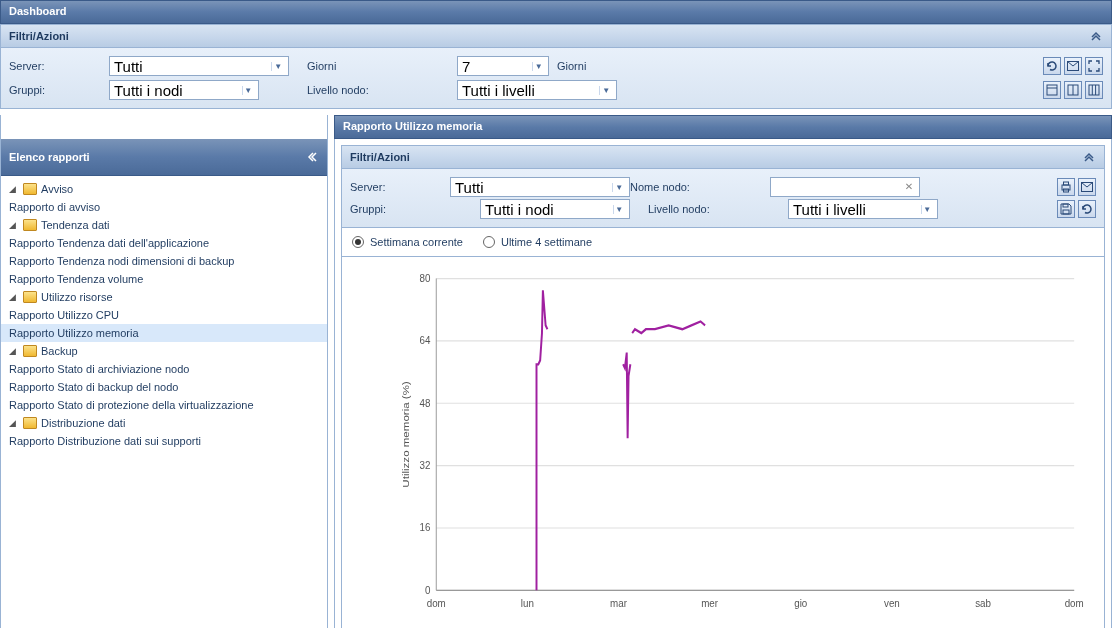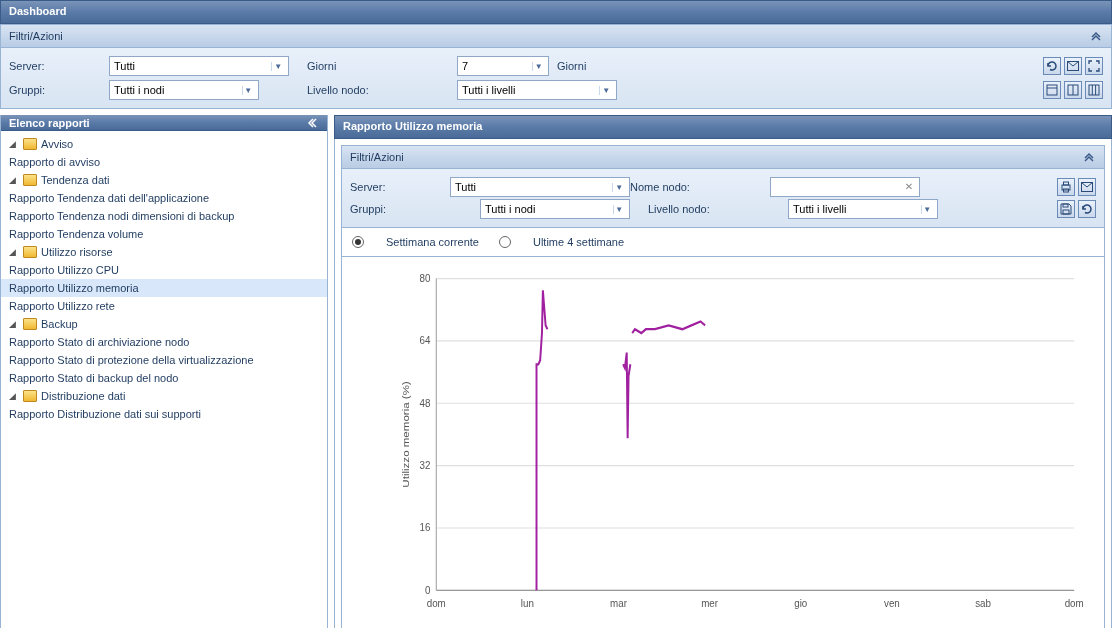--- a/index.html
+++ b/index.html
@@ -1,46 +1,46 @@
 <!DOCTYPE html>
 <html><head>
 <meta charset="utf-8">
 <style>
 * { box-sizing: border-box; margin: 0; padding: 0; }
 body { font-family: Tahoma, Verdana, Arial, sans-serif; font-size: 11px; color: #1e3a5f; background: #fff; width: 1112px; height: 628px; overflow: hidden; }
 .panel-header { background: linear-gradient(to bottom, #7a94b8 0%, #5a7aa8 50%, #4a6a98 100%); color: #fff; font-weight: bold; padding: 4px 8px; border: 1px solid #3a5a88; display: flex; justify-content: space-between; align-items: flex-start; height: 24px; }
-.sub-header { background: linear-gradient(to bottom, #d8e4f2 0%, #c8d8ec 50%, #b8cce4 100%); color: #1e3a5f; font-weight: normal; padding: 4px 8px; border: 1px solid #99b3d4; display: flex; justify-content: space-between; align-items: center; height: 24px; }
+.sub-header { background: linear-gradient(to bottom, #d8e4f2 0%, #c8d8ec 50%, #b8cce4 100%); color: #1e3a5f; font-weight: bold; padding: 4px 8px; border: 1px solid #99b3d4; display: flex; justify-content: space-between; align-items: center; height: 24px; }
 .collapse-icon { width: 14px; height: 14px; cursor: pointer; display: flex; align-items: center; justify-content: center; font-size: 9px; }
 .filter-bar { background: linear-gradient(to bottom, #e8f0fa 0%, #d8e4f2 100%); border: 1px solid #99b3d4; border-top: none; padding: 6px 8px; display: flex; align-items: center; flex-wrap: wrap; }
 .filter-row { display: flex; align-items: center; width: 100%; margin: 2px 0; }
 .filter-label { width: 100px; color: #1e3a5f; }
 .filter-label-2 { width: 140px; color: #1e3a5f; }
 .combo { display: inline-flex; align-items: center; border: 1px solid #8fa8c8; background: #fff; height: 20px; padding: 0 4px; position: relative; }
-.combo input { border: none; outline: none; font-size: 11px; font-family: inherit; width: 100%; background: transparent; }
+.combo input { border: none; outline: none; font-size: 15px; font-family: inherit; width: 100%; background: transparent; }
 .combo .arrow { width: 14px; text-align: center; color: #4a6a98; cursor: pointer; font-size: 8px; border-left: 1px solid #cad8ec; margin-left: 4px; }
 .toolbar-icons { display: flex; gap: 3px; margin-left: auto; }
 .icon-btn { width: 18px; height: 18px; background: linear-gradient(to bottom, #eaf2fc 0%, #cad8ec 100%); border: 1px solid #6a8ab8; display: flex; align-items: center; justify-content: center; cursor: pointer; font-size: 10px; color: #2a4a78; }
 .main-layout { display: flex; height: calc(100% - 80px); }
 .sidebar { width: 328px; border: 1px solid #99b3d4; border-top: none; display: flex; flex-direction: column; }
-.sidebar-header { background: linear-gradient(to bottom, #7a94b8 0%, #5a7aa8 50%, #4a6a98 100%); color: #fff; font-weight: bold; padding: 4px 8px; display: flex; justify-content: space-between; align-items: center; height: 16px; border-bottom: 1px solid #3a5a88; }
+.sidebar-header { background: linear-gradient(to bottom, #7a94b8 0%, #5a7aa8 50%, #4a6a98 100%); color: #fff; font-weight: bold; padding: 4px 8px; display: flex; justify-content: space-between; align-items: center; height: 37px; border-bottom: 1px solid #3a5a88; margin-top: 24px; }
 .tree { flex: 1; overflow: auto; background: #fff; padding: 4px 0; }
 .tree-item { padding: 3px 8px; cursor: pointer; white-space: nowrap; display: flex; align-items: center; gap: 4px; }
 .tree-item.selected { background: #d8e8fa; }
 .tree-item .label { color: #1e3a5f; }
 .tree-folder { padding-left: 8px; }
 .tree-leaf { }
 .tree-toggle { width: 10px; font-size: 9px; color: #555; }
 .folder-icon { width: 14px; height: 12px; background: linear-gradient(to bottom, #fce28a 0%, #f0b830 100%); border: 1px solid #c08820; border-radius: 1px; display: inline-block; }
 .content { flex: 1; margin-left: 6px; display: flex; flex-direction: column; }
 .content-header { background: linear-gradient(to bottom, #7a94b8 0%, #5a7aa8 50%, #4a6a98 100%); color: #fff; font-weight: bold; padding: 4px 8px; height: 24px; border: 1px solid #3a5a88; }
 .content-body { flex: 1; border: 1px solid #99b3d4; border-top: none; background: #fff; padding: 6px; display: flex; flex-direction: column; }
 .inner-filter { background: linear-gradient(to bottom, #e8f0fa 0%, #d8e4f2 100%); border: 1px solid #99b3d4; border-top: none; padding: 6px 8px; }
 .inner-filter-row { display: flex; align-items: center; margin: 2px 0; }
 .radio-row { background: #fff; padding: 8px 10px; border: 1px solid #99b3d4; border-top: none; display: flex; gap: 20px; align-items: center; }
-.radio-item { display: flex; align-items: center; gap: 22px; cursor: pointer; }
+.radio-item { display: flex; align-items: center; gap: 6px; cursor: pointer; }
 .radio-circle { width: 12px; height: 12px; border: 1px solid #666; border-radius: 50%; display: flex; align-items: center; justify-content: center; }
 .radio-circle.checked::after { content: ''; width: 6px; height: 6px; background: #333; border-radius: 50%; }
 .chart-area { flex: 1; border: 1px solid #99b3d4; border-top: none; background: #fff; position: relative; padding: 10px 20px 30px 55px; }
 .chart-svg { width: 100%; height: 100%; }
 .clear-x { position: absolute; right: 4px; top: 3px; width: 12px; height: 12px; color: #888; cursor: pointer; font-size: 10px; text-align: center; }
 </style>
 </head>
 <body>
 
 <div class="panel-header">
@@ -163,36 +163,33 @@
           <span class="tree-toggle">◢</span>
           <span class="folder-icon"></span>
           <span class="label">Utilizzo risorse</span>
         </div>
         <div class="tree-item tree-leaf">
           <span class="label">Rapporto Utilizzo CPU</span>
         </div>
         <div class="tree-item tree-leaf selected">
           <span class="label">Rapporto Utilizzo memoria</span>
         </div>
-        <div class="tree-item tree-leaf">
-          <span class="label">Rapporto Utilizzo rete</span>
-        </div>
         <div class="tree-item tree-folder">
           <span class="tree-toggle">◢</span>
           <span class="folder-icon"></span>
           <span class="label">Backup</span>
         </div>
         <div class="tree-item tree-leaf">
           <span class="label">Rapporto Stato di archiviazione nodo</span>
         </div>
         <div class="tree-item tree-leaf">
+          <span class="label">Rapporto Stato di backup del nodo</span>
+        </div>
+        <div class="tree-item tree-leaf">
           <span class="label">Rapporto Stato di protezione della virtualizzazione</span>
-        </div>
-        <div class="tree-item tree-leaf">
-          <span class="label">Rapporto Stato di backup del nodo</span>
         </div>
         <div class="tree-item tree-folder">
           <span class="tree-toggle">◢</span>
           <span class="folder-icon"></span>
           <span class="label">Distribuzione dati</span>
         </div>
         <div class="tree-item tree-leaf">
           <span class="label">Rapporto Distribuzione dati sui supporti</span>
         </div>
       </div>

